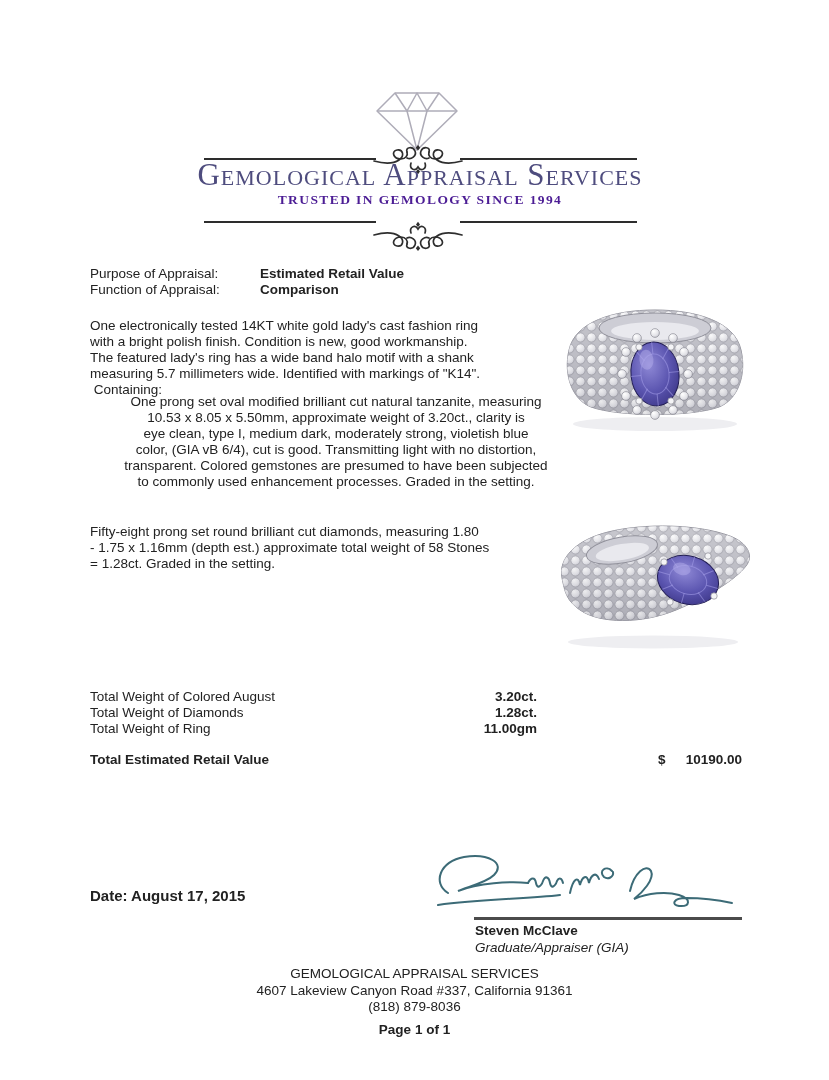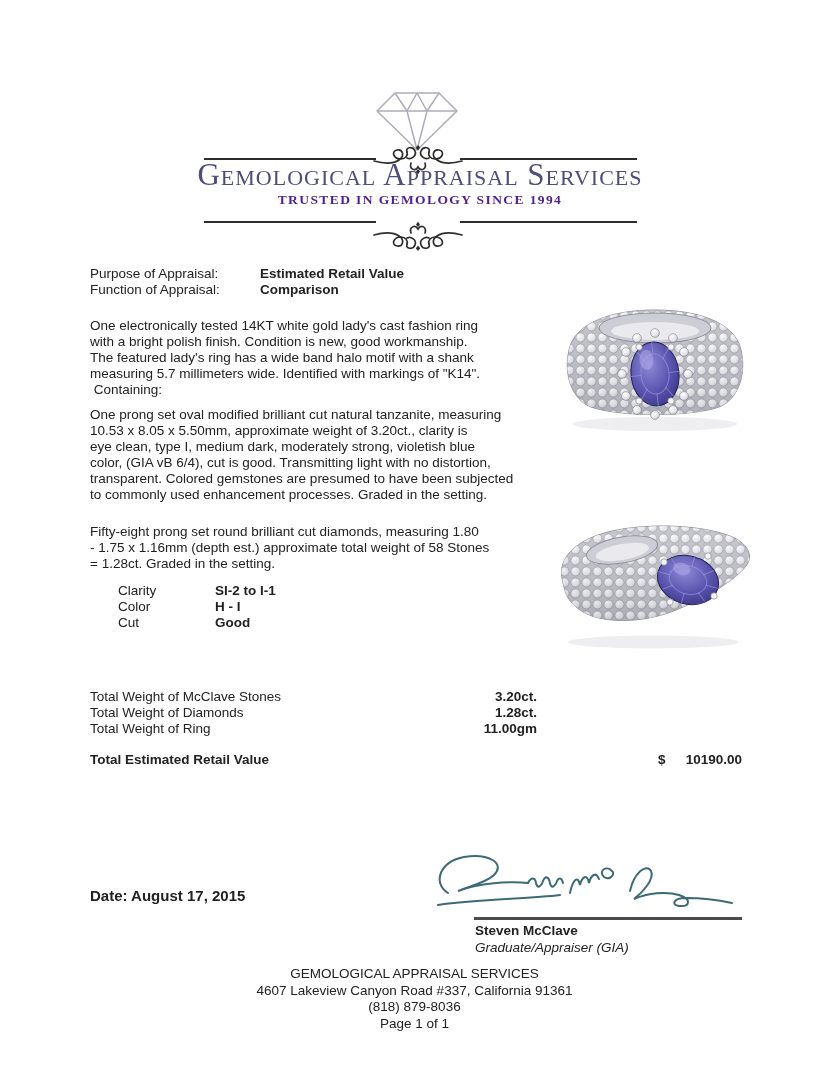--- a/index.html
+++ b/index.html
@@ -27,21 +27,21 @@
     font-family:"Liberation Serif",serif;font-size:13.5px;letter-spacing:1.4px;
     color:#4c1d95;font-weight:600;
   }
   
   .kv-block{position:absolute;left:90px;top:266px;font-size:13.5px;line-height:15.9px;}
   .kv-row{display:flex;gap:12px;}
   .kv-label{width:158px;}
   .kv-value{font-weight:bold;}
   .para{position:absolute;left:90px;width:492px;font-size:13.5px;line-height:15.9px;white-space:pre-wrap;}
   .para.p1{top:318px;}
-  .para.p2{top:407px;}
+  .para.p2{top:394px;text-align:center;}
   .para.p3{top:524px;}
   .attr-block{position:absolute;left:118px;top:583px;font-size:13.5px;line-height:15.9px;}
   .attr-row{display:flex;}
   .attr-label{width:97px;}
   .attr-value{font-weight:bold;}
   .totals-block{position:absolute;left:90px;top:689px;width:447px;font-size:13.5px;line-height:15.9px;}
   .totals-row{display:flex;}
   .totals-label{width:330px;}
   .totals-value{flex:1;text-align:right;font-weight:bold;}
   .terv-label{position:absolute;left:90px;top:752px;font-size:13.5px;font-weight:bold;}
@@ -50,21 +50,21 @@
   .photo1{position:absolute;left:553px;top:288px;width:205px;height:150px;}
   .photo2{position:absolute;left:548px;top:500px;width:215px;height:152px;}
   
   .sig-svg{position:absolute;left:432px;top:849px;width:310px;height:70px;}
   .sig-line{position:absolute;left:474px;top:917px;width:268px;height:2.5px;background:#4b4b4b;}
   .sig-name{position:absolute;left:475px;top:923px;font-size:13.5px;font-weight:bold;}
   .sig-title{position:absolute;left:475px;top:940px;font-size:13.5px;font-style:italic;}
   .date-line{position:absolute;left:90px;top:887px;font-size:15px;font-weight:bold;}
   
   .footer{position:absolute;left:0;top:966px;width:829px;text-align:center;font-size:13.5px;line-height:16.6px;}
-  .footer .page-num{font-weight:normal;}
+  .footer .page-num{font-weight:bold;margin-top:6px;}
 </style>
 </head>
 <body>
 
 <div class="page">
 
   <svg class="logo-diamond" viewBox="0 0 88 62">
     <g fill="none" stroke="#aeacb8" stroke-width="1.5" stroke-linejoin="round">
       <path d="M22,3 L66,3 L84,21 L44,60 L4,21 Z"></path>
       <path d="M4,21 L84,21"></path>
@@ -125,38 +125,24 @@
   <div class="para p2">One prong set oval modified brilliant cut natural tanzanite, measuring
 10.53 x 8.05 x 5.50mm, approximate weight of 3.20ct., clarity is
 eye clean, type I, medium dark, moderately strong, violetish blue
 color, (GIA vB 6/4), cut is good. Transmitting light with no distortion,
 transparent. Colored gemstones are presumed to have been subjected
 to commonly used enhancement processes. Graded in the setting.</div>
   <div class="para p3">Fifty-eight prong set round brilliant cut diamonds, measuring 1.80
 - 1.75 x 1.16mm (depth est.) approximate total weight of 58 Stones
 = 1.28ct. Graded in the setting.</div>
 
-  <div class="attr-block">
-    <div class="attr-row">
-      <span class="attr-label">Clarity</span>
-      <span class="attr-value">SI-2 to I-1</span>
-    </div>
-    <div class="attr-row">
-      <span class="attr-label">Color</span>
-      <span class="attr-value">H - I</span>
-    </div>
-    <div class="attr-row">
-      <span class="attr-label">Cut</span>
-      <span class="attr-value">Good</span>
-    </div>
-  </div>
 
   <div class="totals-block">
     <div class="totals-row">
-      <span class="totals-label">Total Weight of McClave Stones</span>
+      <span class="totals-label">Total Weight of Colored August</span>
       <span class="totals-value">3.20ct.</span>
     </div>
     <div class="totals-row">
       <span class="totals-label">Total Weight of Diamonds</span>
       <span class="totals-value">1.28ct.</span>
     </div>
     <div class="totals-row">
       <span class="totals-label">Total Weight of Ring</span>
       <span class="totals-value">11.00gm</span>
     </div>

